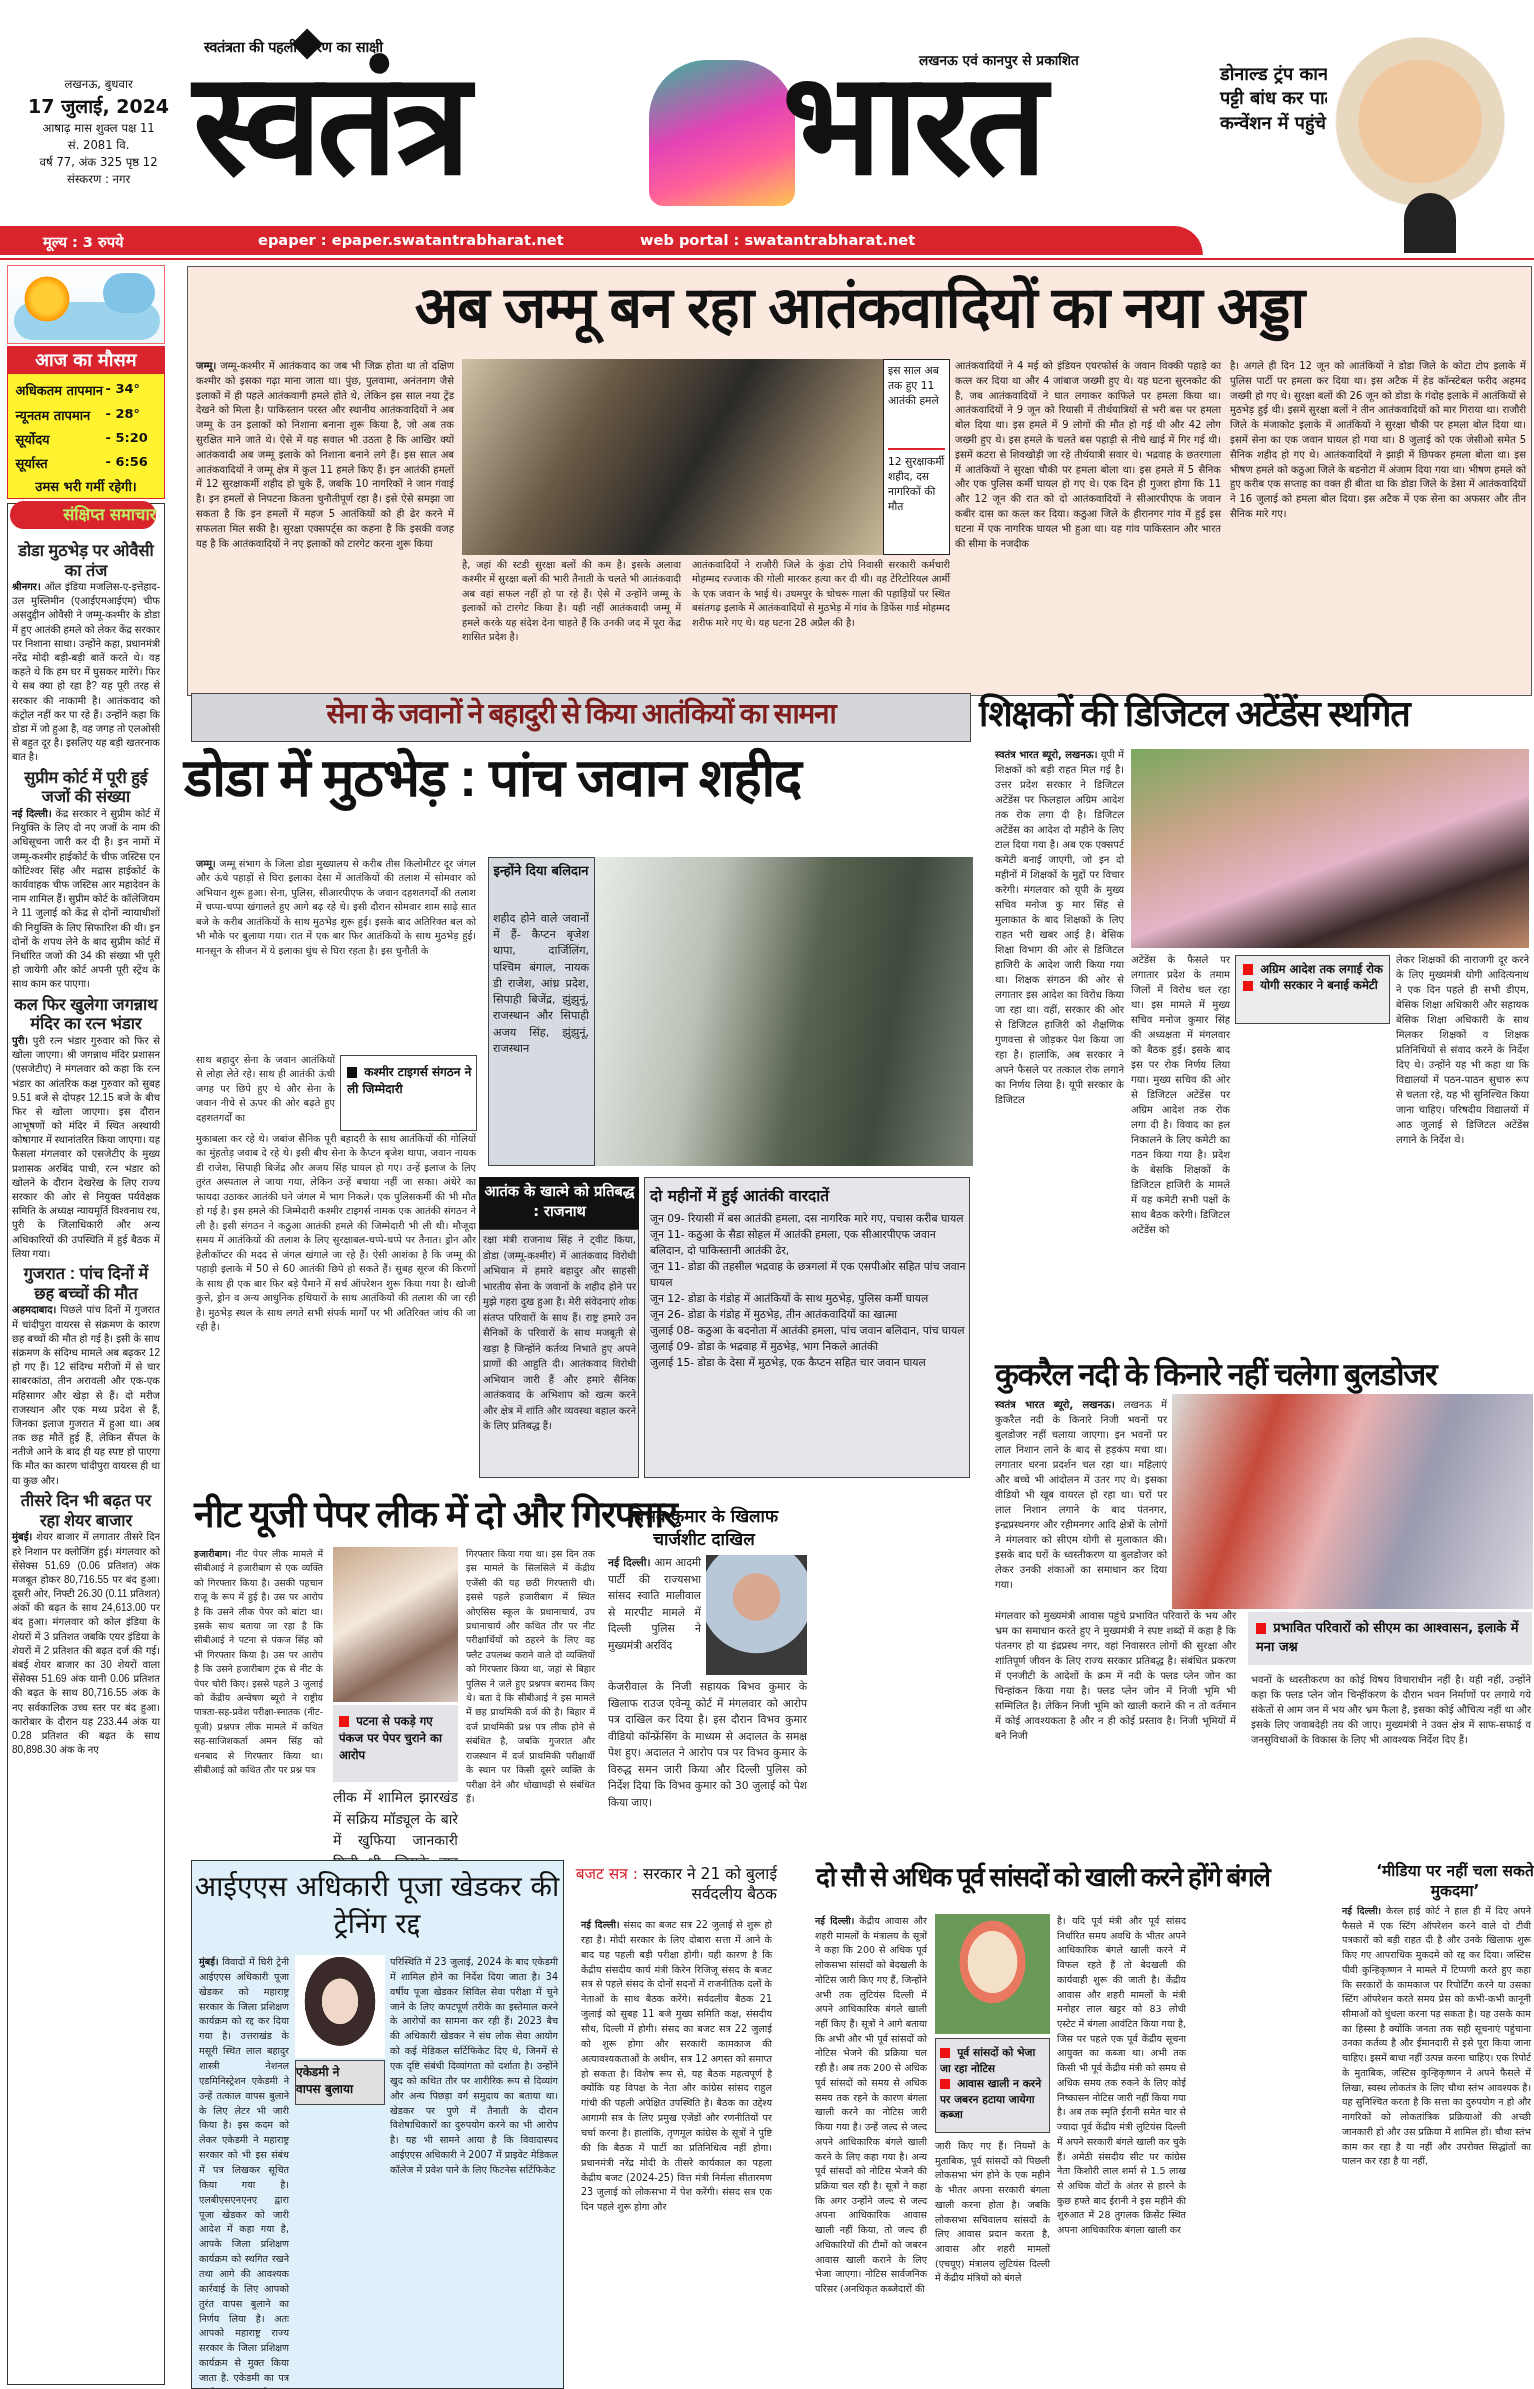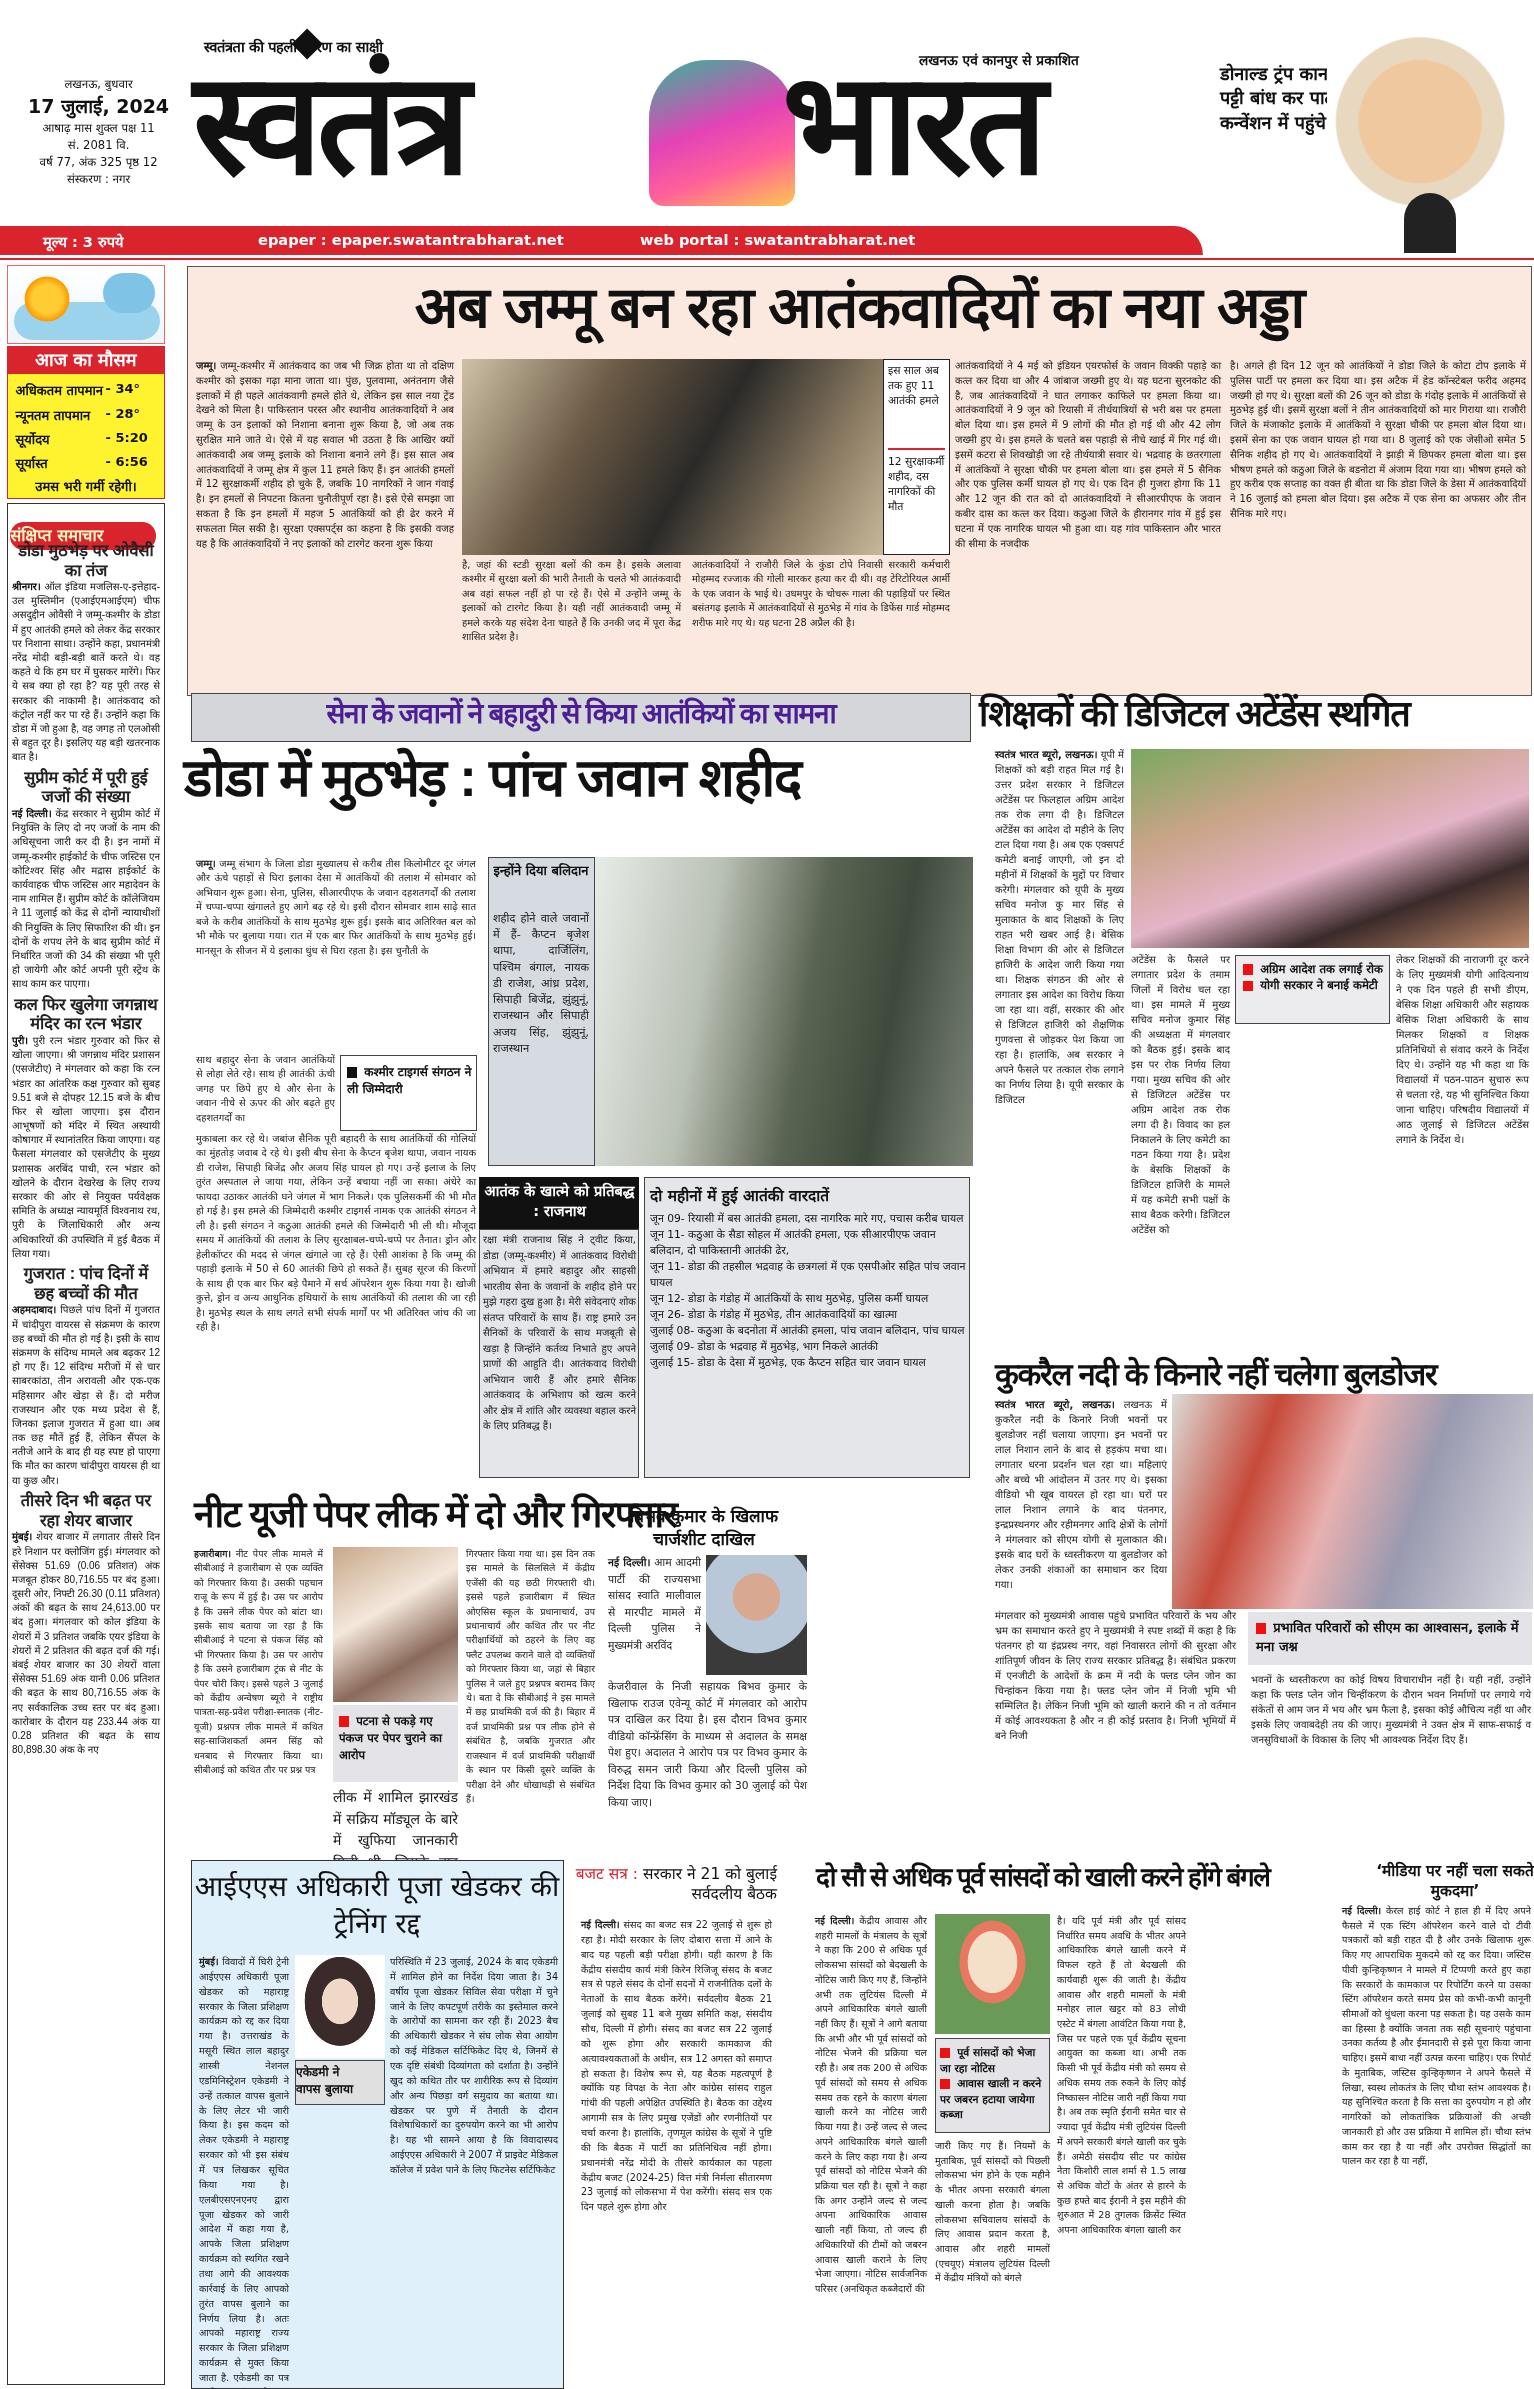--- a/index.html
+++ b/index.html
@@ -22,21 +22,21 @@
 .redline{left:0;top:258px;width:1535px;height:1.7px;background:#d9232d}
 
 .weather-img{left:6.9px;top:265px;width:158px;height:79px;border:0.9px solid #e66;background:linear-gradient(180deg,#fff,#eef6fb)}
 .sun{left:26px;top:275px;width:52px;height:52px;border-radius:50%;background:radial-gradient(circle,#fc3 40%,#f90 60%,transparent 62%)}
 .cloud{left:17px;top:296px;width:137px;height:43px;border-radius:21.5px;background:#9cd3ec}
 .weather-box{left:6.9px;top:346px;width:158px;height:153px;background:#fff22e;border:0.9px solid #d9232d}
 .weather-title{left:6.9px;top:346px;width:158px;height:27.5px;background:#d9232d;color:#fff;text-align:center;font-size:18px;font-weight:bold;line-height:27.5px}
 .wrow{left:15.5px;font-size:13px;font-weight:bold;width:141px}
 .wrow .v{position:absolute;left:90px}
 .brief-box{left:6.9px;top:503px;width:158px;height:1882px;border:0.9px solid #333}
-.brief-title{left:10.3px;top:522px;width:146px;height:27.5px;background:#d9232d;color:#fef9c3;border-radius:13.7px;text-align:left;font-size:16.3px;font-weight:bold;line-height:27.5px}
+.brief-title{left:10.3px;top:501px;width:146px;height:27.5px;background:#d9232d;color:#bef264;border-radius:13.7px;text-align:right;font-size:16.3px;font-weight:bold;line-height:27.5px}
 .brief-head{font-size:16.3px;font-weight:bold;text-align:center;line-height:1.2;font-family:"Liberation Sans",sans-serif;color:#222}
 .brief-txt{font-size:10px;line-height:1.42;text-align:justify;font-family:"Liberation Sans",sans-serif}
 
 .lead-box{left:187px;top:266px;width:1345px;height:430px;background:#fbe8de;border:0.9px solid #555}
 .lead-head{left:198px;top:273px;width:1323px;text-align:center;font-size:57px;font-weight:bold;font-family:"Liberation Sans",sans-serif;letter-spacing:-0.9px;line-height:1.2}
 .photo{background:#7a6a55}
 .sidebar-q{background:#fff;border:0.9px solid #222}
 .shade{background:#d4d6da;border:0.9px solid #444}
 .bigh{font-weight:bold;font-family:"Liberation Sans",sans-serif;letter-spacing:-1.3px;line-height:1.1}
 .redsq{display:inline-block;width:10.3px;height:10.3px;background:#e11;margin-right:6.9px;vertical-align:middle}
@@ -113,21 +113,21 @@
 <div class="abs sidebar-q" style="left:883px;top:359px;width:67px;height:196px"></div>
 <div class="abs" style="left:888px;top:364px;width:60px;font-size:10.7px;line-height:1.4">इस साल अब तक हुए 11 आतंकी हमले</div>
 <div class="abs" style="left:888px;top:448px;width:57px;height:1.7px;background:#d9232d"></div>
 <div class="abs" style="left:888px;top:455px;width:60px;font-size:10.7px;line-height:1.4">12 सुरक्षाकर्मी शहीद, दस नागरिकों की मौत</div>
 <div class="abs txt" style="left:462px;top:558px;width:219px;font-size:9.8px">है, जहां की स्टडी सुरक्षा बलों की कम है। इसके अलावा कश्मीर में सुरक्षा बलों की भारी तैनाती के चलते भी आतंकवादी अब वहां सफल नहीं हो पा रहे हैं। ऐसे में उन्होंने जम्मू के इलाकों को टारगेट किया है। यही नहीं आतंकवादी जम्मू में हमले करके यह संदेश देना चाहते हैं कि उनकी जद में पूरा केंद्र शासित प्रदेश है।</div>
 <div class="abs txt" style="left:692px;top:558px;width:258px;font-size:9.8px">आतंकवादियों ने राजौरी जिले के कुंडा टोपे निवासी सरकारी कर्मचारी मोहम्मद रज्जाक की गोली मारकर हत्या कर दी थी। वह टेरिटोरियल आर्मी के एक जवान के भाई थे। उधमपुर के चोचरू गाला की पहाड़ियों पर स्थित बसंतगढ़ इलाके में आतंकवादियों से मुठभेड़ में गांव के डिफेंस गार्ड मोहम्मद शरीफ मारे गए थे। यह घटना 28 अप्रैल की है।</div>
 <div class="abs txt" style="left:955px;top:359px;width:266px;font-size:10px">आतंकवादियों ने 4 मई को इंडियन एयरफोर्स के जवान विक्की पहाड़े का कत्ल कर दिया था और 4 जांबाज जख्मी हुए थे। यह घटना सुरनकोट की है, जब आतंकवादियों ने घात लगाकर काफिले पर हमला किया था। आतंकवादियों ने 9 जून को रियासी में तीर्थयात्रियों से भरी बस पर हमला बोल दिया था। इस हमले में 9 लोगों की मौत हो गई थी और 42 लोग जख्मी हुए थे। इस हमले के चलते बस पहाड़ी से नीचे खाई में गिर गई थी। इसमें कटरा से शिवखोड़ी जा रहे तीर्थयात्री सवार थे। भद्रवाह के छतरगाला में आतंकियों ने सुरक्षा चौकी पर हमला बोला था। इस हमले में 5 सैनिक और एक पुलिस कर्मी घायल हो गए थे। एक दिन ही गुजरा होगा कि 11 और 12 जून की रात को दो आतंकवादियों ने सीआरपीएफ के जवान कबीर दास का कत्ल कर दिया। कठुआ जिले के हीरानगर गांव में हुई इस घटना में एक नागरिक घायल भी हुआ था। यह गांव पाकिस्तान और भारत की सीमा के नजदीक</div>
 <div class="abs txt" style="left:1230px;top:359px;width:296px;font-size:10px">है। अगले ही दिन 12 जून को आतंकियों ने डोडा जिले के कोटा टोप इलाके में पुलिस पार्टी पर हमला कर दिया था। इस अटैक में हेड कॉन्स्टेबल फरीद अहमद जख्मी हो गए थे। सुरक्षा बलों की 26 जून को डोडा के गंदोह इलाके में आतंकियों से मुठभेड़ हुई थी। इसमें सुरक्षा बलों ने तीन आतंकवादियों को मार गिराया था। राजौरी जिले के मंजाकोट इलाके में आतंकियों ने सुरक्षा चौकी पर हमला बोल दिया था। इसमें सेना का एक जवान घायल हो गया था। 8 जुलाई को एक जेसीओ समेत 5 सैनिक शहीद हो गए थे। आतंकवादियों ने झाड़ी में छिपकर हमला बोला था। इस भीषण हमले को कठुआ जिले के बडनोटा में अंजाम दिया गया था। भीषण हमले को हुए करीब एक सप्ताह का वक्त ही बीता था कि डोडा जिले के डेसा में आतंकवादियों ने 16 जुलाई को हमला बोल दिया। इस अटैक में एक सेना का अफसर और तीन सैनिक मारे गए।</div>
 
 <div class="abs shade" style="left:191px;top:693px;width:780px;height:49px"></div>
-<div class="abs bigh" style="left:191px;top:699px;width:780px;text-align:center;font-size:28px;color:#4c1d95">सेना के जवानों ने बहादुरी से किया आतंकियों का सामना</div>
+<div class="abs bigh" style="left:191px;top:699px;width:780px;text-align:center;font-size:28px;color:#7f1d1d">सेना के जवानों ने बहादुरी से किया आतंकियों का सामना</div>
 <div class="abs bigh" style="left:184px;top:749px;width:782px;font-size:53px;white-space:nowrap">डोडा में मुठभेड़ : पांच जवान शहीद</div>
 <div class="abs txt" style="left:196px;top:857px;width:280px;font-size:9.8px"><b>जम्मू।</b> <span>जम्मू संभाग के जिला डोडा मुख्यालय से करीब तीस किलोमीटर दूर जंगल और ऊंचे पहाड़ों से घिरा इलाका देसा में आतंकियों की तलाश में सोमवार को अभियान शुरू हुआ। सेना, पुलिस, सीआरपीएफ के जवान दहशतगर्दों की तलाश में चप्पा-चप्पा खंगालते हुए आगे बढ़ रहे थे। इसी दौरान सोमवार शाम साढ़े सात बजे के करीब आतंकियों के साथ मुठभेड़ शुरू हुई। इसके बाद अतिरिक्त बल को भी मौके पर बुलाया गया। रात में एक बार फिर आतंकियों के साथ मुठभेड़ हुई। मानसून के सीजन में ये इलाका धुंध से घिरा रहता है। इस चुनौती के</span></div>
 <div class="abs txt" style="left:196px;top:1053px;width:139px;font-size:9.8px">साथ बहादुर सेना के जवान आतंकियों से लोहा लेते रहे। साथ ही आतंकी ऊंची जगह पर छिपे हुए थे और सेना के जवान नीचे से ऊपर की ओर बढ़ते हुए दहशतगर्दों का</div>
 <div class="abs shade" style="left:340px;top:1055px;width:137px;height:76px;background:#fff"></div>
 <div class="abs" style="left:347px;top:1064px;width:129px;font-size:12px;font-weight:bold;line-height:1.4"><span class="blksq"></span><span>कश्मीर टाइगर्स संगठन ने ली जिम्मेदारी</span></div>
 <div class="abs txt" style="left:196px;top:1132px;width:280px;font-size:9.8px">मुकाबला कर रहे थे। जबांज सैनिक पूरी बहादरी के साथ आतंकियों की गोलियों का मुंहतोड़ जवाब दे रहे थे। इसी बीच सेना के कैप्टन बृजेश थापा, जवान नायक डी राजेश, सिपाही बिजेंद्र और अजय सिंह घायल हो गए। उन्हें इलाज के लिए तुरंत अस्पताल ले जाया गया, लेकिन उन्हें बचाया नहीं जा सका। अंधेरे का फायदा उठाकर आतंकी घने जंगल में भाग निकले। एक पुलिसकर्मी की भी मौत हो गई है। इस हमले की जिम्मेदारी कश्मीर टाइगर्स नामक एक आतंकी संगठन ने ली है। इसी संगठन ने कठुआ आतंकी हमले की जिम्मेदारी भी ली थी। मौजूदा समय में आतंकियों की तलाश के लिए सुरक्षाबल-चप्पे-चप्पे पर तैनात। ड्रोन और हेलीकॉप्टर की मदद से जंगल खंगाले जा रहे हैं। ऐसी आशंका है कि जम्मू की पहाड़ी इलाके में 50 से 60 आतंकी छिपे हो सकते हैं। सुबह सूरज की किरणों के साथ ही एक बार फिर बड़े पैमाने में सर्च ऑपरेशन शुरू किया गया है। खोजी कुत्ते, ड्रोन व अन्य आधुनिक हथियारों के साथ आतंकियों की तलाश की जा रही है। मुठभेड़ स्थल के साथ लगते सभी संपर्क मार्गों पर भी अतिरिक्त जांच की जा रही है।</div>
 <div class="abs shade" style="left:488px;top:857px;width:107px;height:309px;background:#d6dbe2"></div>
 <div class="abs" style="left:493px;top:863px;width:96px;font-size:13px;font-weight:bold;text-align:center;line-height:1.3">इन्होंने दिया बलिदान</div>
 <div class="abs txt" style="left:493px;top:911px;width:96px;font-size:11.2px;line-height:1.45">शहीद होने वाले जवानों में हैं- कैप्टन बृजेश थापा, दार्जिलिंग, पश्चिम बंगाल, नायक डी राजेश, आंध्र प्रदेश, सिपाही बिजेंद्र, झुंझुनूं, राजस्थान और सिपाही अजय सिंह, झुंझुनूं, राजस्थान</div>
 <div class="abs photo" style="left:595px;top:857px;width:378px;height:309px;background:linear-gradient(100deg,#e8ece8 0%,#b9c0b4 30%,#5a6452 55%,#3e4a3c 75%,#7c8478 100%)"></div>

